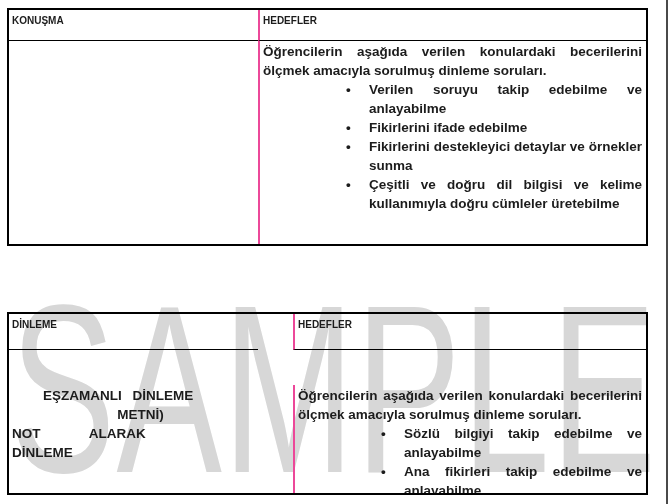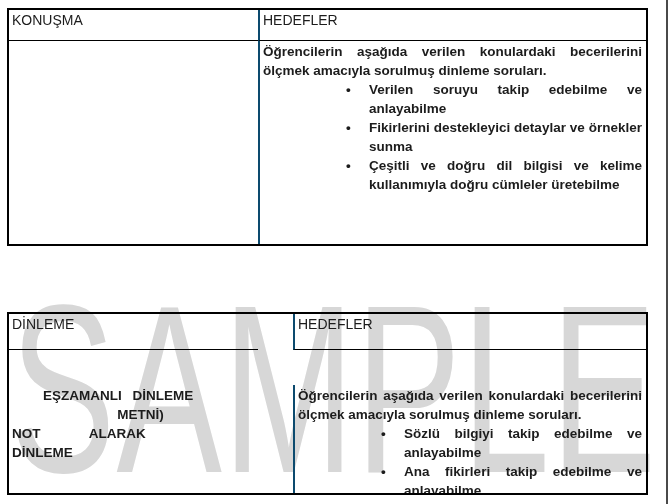--- a/index.html
+++ b/index.html
@@ -48,22 +48,22 @@
     z-index: 1;
     display: grid;
     grid-template-columns: 249px 1fr;
     font-size: 13.5px;
     line-height: 19px;
   }
   .tbl-1 { top: 8px;   height: 238px; grid-template-rows: 31px 1fr; }
   .tbl-2 { top: 312px; height: 183px; grid-template-rows: 36px 1fr; gap: 35px; }
 
   .cell { padding: 1px 4px 2px 3px; overflow: hidden; font-weight: bold; }
-  .col2 { border-left: 2px solid #0c4a6e; }
-  .hdr  { border-bottom: 1px solid #000; font-weight: normal; font-size: 14px; }
+  .col2 { border-left: 2px solid #ec4899; }
+  .hdr  { border-bottom: 1px solid #000; font-weight: bold; font-size: 10px; }
 
   .justify { text-align: justify; }
 
   ul.goals { margin: 0; padding-left: 62px; list-style: none; }
   ul.goals li {
     position: relative;
     text-align: justify;
     margin-left: 44px;
   }
   ul.goals li::before {
@@ -90,20 +90,21 @@
 <div class="doc-table tbl-1">
   <div class="cell hdr">KONUŞMA</div>
   <div class="cell hdr col2">HEDEFLER</div>
 
   <div class="cell"></div>
 
   <div class="cell col2">
     <p class="justify">Öğrencilerin aşağıda verilen konulardaki becerilerini ölçmek amacıyla sorulmuş dinleme soruları.</p>
     <ul class="goals">
       <li>Verilen soruyu takip edebilme ve anlayabilme</li>
+      <li>Fikirlerini ifade edebilme</li>
       <li>Fikirlerini destekleyici detaylar ve örnekler sunma</li>
       <li>Çeşitli ve doğru dil bilgisi ve kelime kullanımıyla doğru cümleler üretebilme</li>
     </ul>
   </div>
 </div>
 
 <div class="doc-table tbl-2">
   <div class="cell hdr">DİNLEME</div>
   <div class="cell hdr col2">HEDEFLER</div>
 

